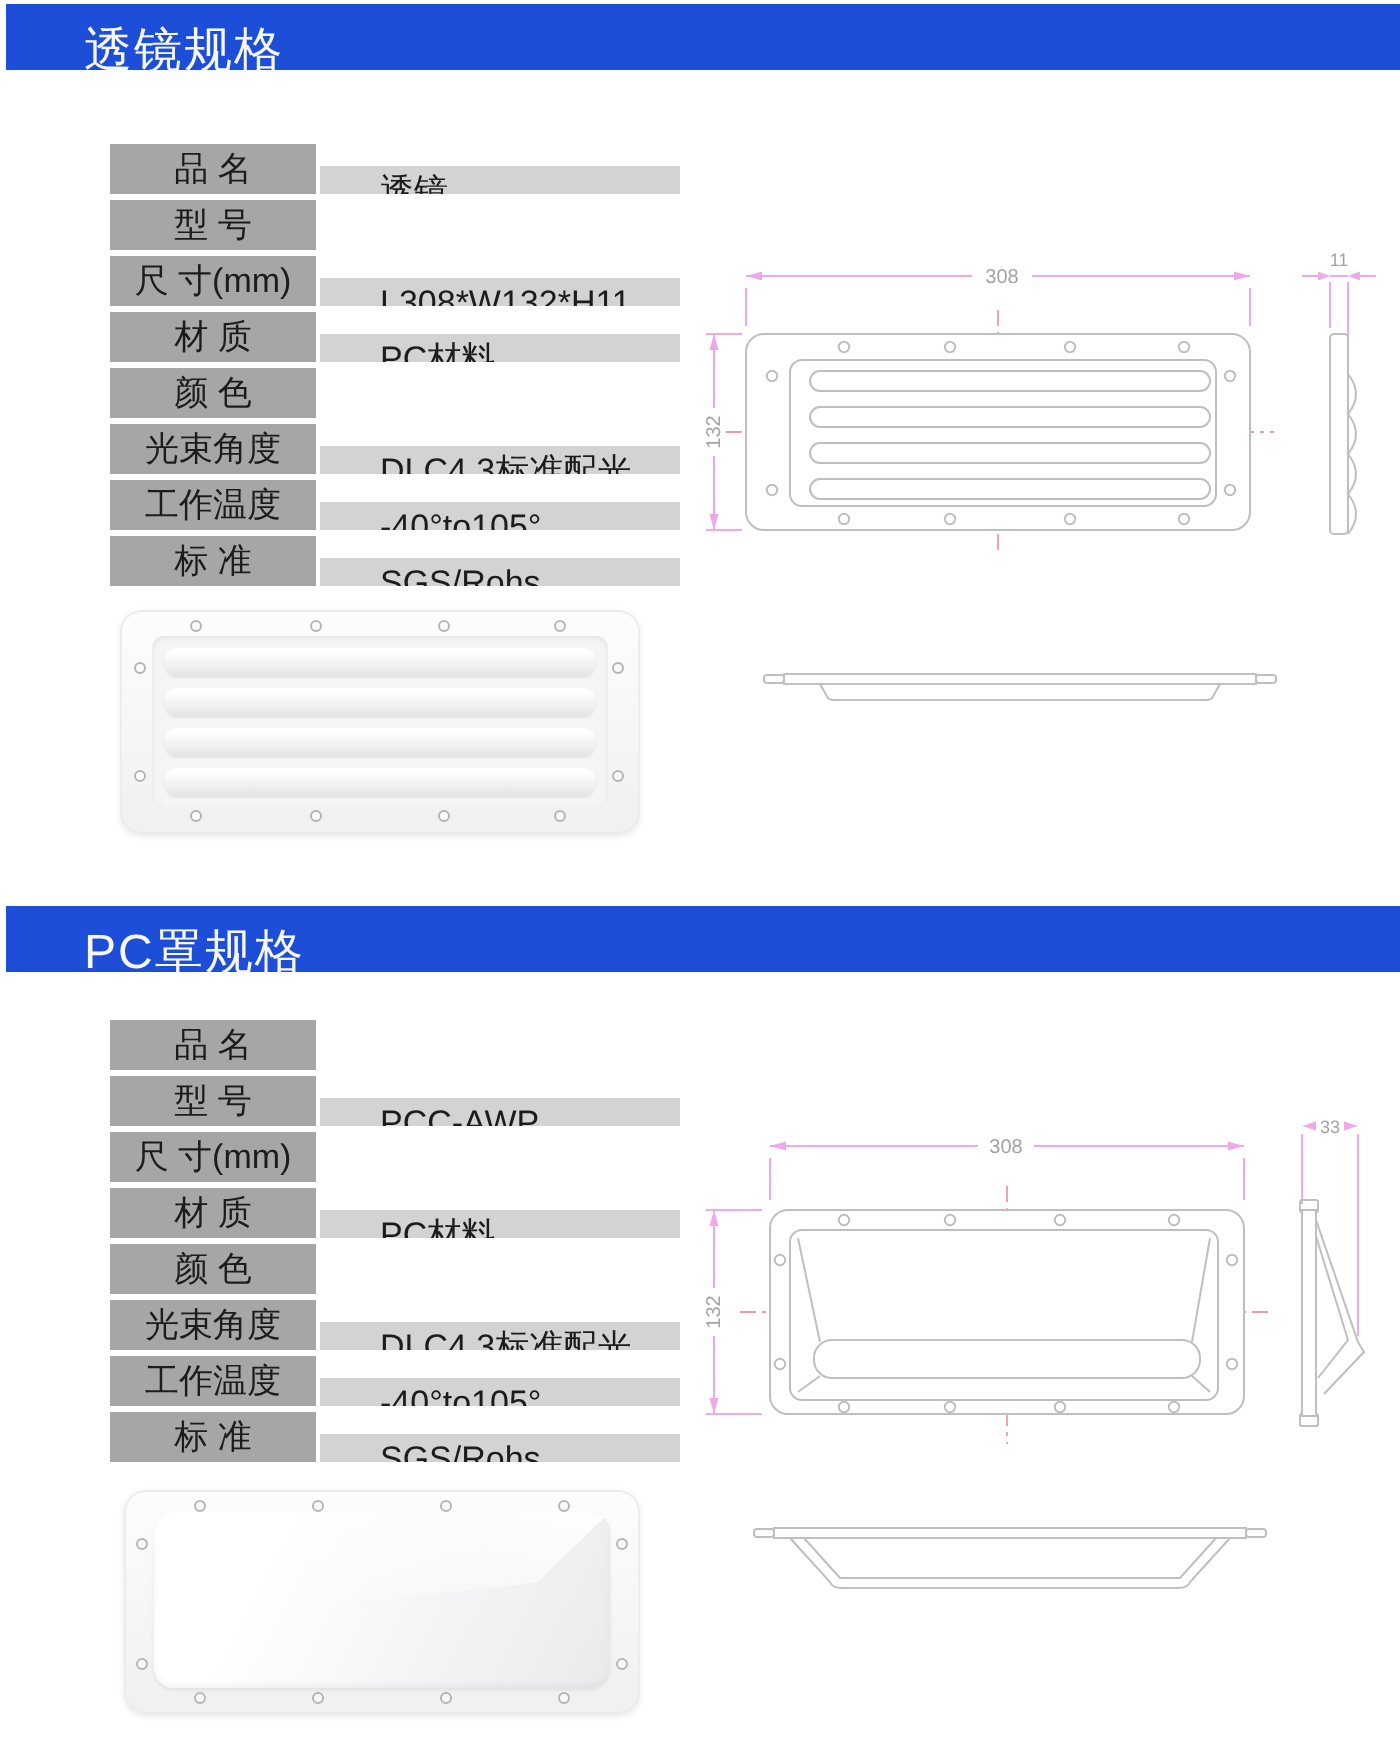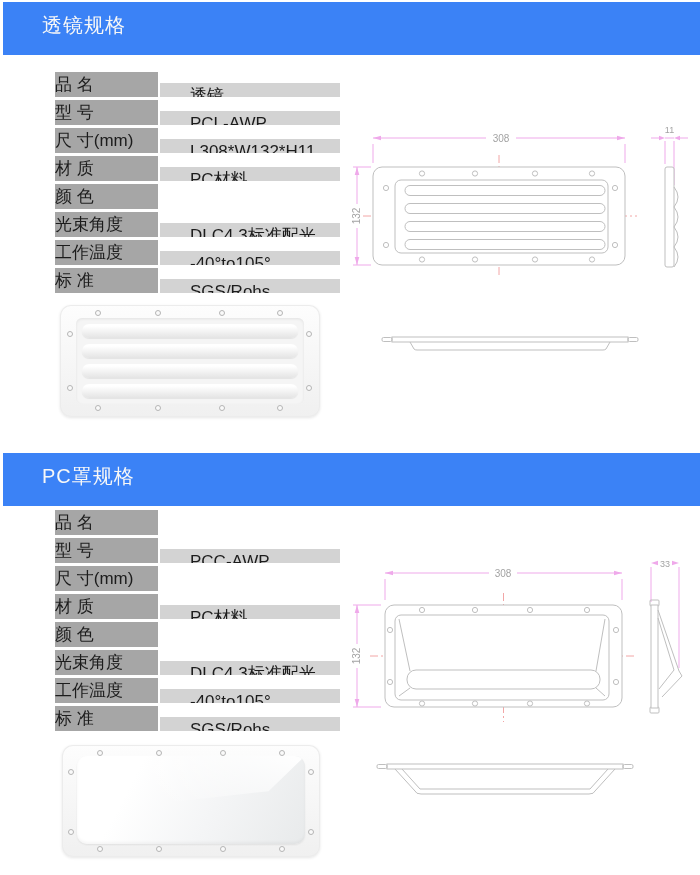--- a/index.html
+++ b/index.html
@@ -2,33 +2,33 @@
 <html><head>
 <meta charset="utf-8">
 <style>
   html,body{margin:0;padding:0;}
   body{
     width:700px;height:875px;background:#ffffff;position:relative;overflow:hidden;
     font-family:"Liberation Sans","DejaVu Sans",sans-serif;
   }
   
   .bar{
-    position:absolute;left:3px;width:697px;height:53px;background:#3b82f6;
-    color:#f7f7f7;font-size:20px;line-height:47px;padding-left:39px;
+    position:absolute;left:3px;width:697px;height:33px;background:#1d4ed8;
+    color:#f7f7f7;font-size:24px;line-height:47px;padding-left:39px;
     box-sizing:border-box;letter-spacing:1px;
   }
   #bar1{top:2px}
   #bar2{top:453px}
   
   .spec-table{position:absolute;left:55px;width:285px;}
   #table1{top:72px}
   #table2{top:510px}
   .spec-row{display:flex;height:25px;margin-bottom:3px;}
   .spec-label{
-    width:103px;background:#a6a6a6;color:#1c1c1c;
+    width:103px;background:#a6a6a6;color:#1c1c1c;text-align:center;
     line-height:25px;font-size:17px;white-space:nowrap;overflow:hidden;
   }
   .spec-value{
     width:180px;margin-left:2px;background:#d3d3d3;color:#1c1c1c;
     line-height:25px;font-size:17px;padding-left:30px;box-sizing:border-box;
     white-space:nowrap;overflow:hidden;margin-top:11px;
   }
   
   .draw{position:absolute;}
   #draw1{left:345px;top:100px;}
@@ -79,21 +79,20 @@
 
 <div class="bar" id="bar1">透镜规格</div>
 
 <div class="spec-table" id="table1">
   <div class="spec-row">
     <div class="spec-label">品 名</div>
     <div class="spec-value">透镜</div>
   </div>
   <div class="spec-row">
     <div class="spec-label">型 号</div>
-    <div class="spec-value">PCL-AWP</div>
   </div>
   <div class="spec-row">
     <div class="spec-label">尺 寸(mm)</div>
     <div class="spec-value">L308*W132*H11</div>
   </div>
   <div class="spec-row">
     <div class="spec-label">材 质</div>
     <div class="spec-value">PC材料</div>
   </div>
   <div class="spec-row">

